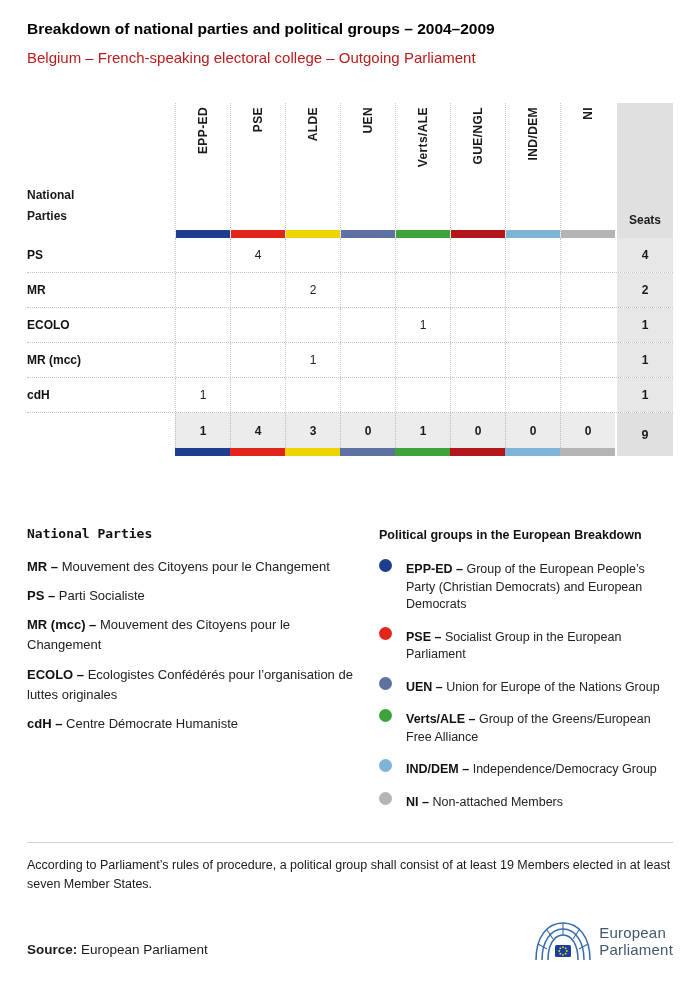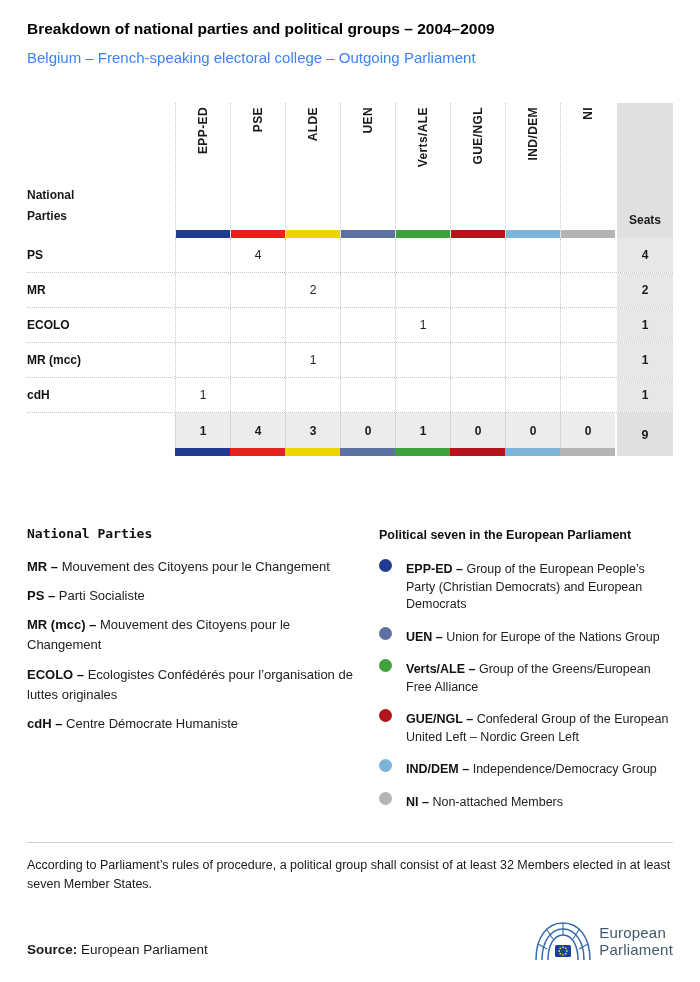--- a/index.html
+++ b/index.html
@@ -1,20 +1,20 @@
 <!DOCTYPE html>
 <html><head>
 <meta charset="utf-8">
 <style>
   * { box-sizing: border-box; }
   body { margin:0; background:#ffffff; font-family:"Liberation Sans","DejaVu Sans",sans-serif; color:#1a1a1a; }
   .page { width:700px; min-height:982px; padding:20px 27px 26px; }
 
   .title { font-size:15.5px; font-weight:bold; color:#000; margin:0 0 11px; }
-  .subtitle { font-size:15px; font-weight:normal; color:#3b82f6; margin:0; }
+  .subtitle { font-size:15px; font-weight:normal; color:#b91c1c; margin:0; }
 
   
   .ptable { margin-top:37px; }
   .thead { display:flex; height:135px; }
   .corner { width:148px; display:flex; align-items:flex-end; padding-bottom:10px; }
   .corner-label { font-weight:bold; font-size:12px; line-height:1.8; width:70px; }
   .col-head { width:55px; display:flex; flex-direction:column; align-items:center; border-left:1px dotted #c9c9c9; }
   .vlabel { writing-mode:vertical-rl; transform:rotate(180deg); font-weight:bold; font-size:12px; letter-spacing:0.4px; margin-top:4px; white-space:nowrap; }
   .cbar { width:100%; height:8px; margin-top:auto; display:block; }
   .seats-head { width:56px; margin-left:2px; background:#e0e0e0; display:flex; align-items:flex-end; justify-content:center; padding-bottom:11px; }
@@ -206,52 +206,52 @@
     <div class="legend-left">
       <h3 class="mono-heading">National Parties</h3>
       <p class="party-def"><b>MR –</b> <span>Mouvement des Citoyens pour le Changement</span></p>
       <p class="party-def"><b>PS –</b> <span>Parti Socialiste</span></p>
       <p class="party-def"><b>MR (mcc) –</b> <span>Mouvement des Citoyens pour le Changement</span></p>
       <p class="party-def"><b>ECOLO –</b> <span>Ecologistes Confédérés pour l’organisation de luttes originales</span></p>
       <p class="party-def"><b>cdH –</b> <span>Centre Démocrate Humaniste</span></p>
     </div>
 
     <div class="legend-right">
-      <h3 class="groups-heading">Political seven in the European Parliament</h3>
+      <h3 class="groups-heading">Political groups in the European Breakdown</h3>
 
       <div class="group-item">
         <span class="dot" style="background-color: rgb(30, 61, 143);"></span>
         <p class="group-text"><b>EPP-ED –</b> <span>Group of the European People’s Party (Christian Democrats) and European Democrats</span></p>
       </div>
       <div class="group-item">
+        <span class="dot" style="background-color: rgb(225, 37, 27);"></span>
+        <p class="group-text"><b>PSE –</b> <span>Socialist Group in the European Parliament</span></p>
+      </div>
+      <div class="group-item">
         <span class="dot" style="background-color: rgb(93, 113, 162);"></span>
         <p class="group-text"><b>UEN –</b> <span>Union for Europe of the Nations Group</span></p>
       </div>
       <div class="group-item">
         <span class="dot" style="background-color: rgb(63, 163, 60);"></span>
         <p class="group-text"><b>Verts/ALE –</b> <span>Group of the Greens/European Free Alliance</span></p>
       </div>
       <div class="group-item">
-        <span class="dot" style="background-color: rgb(178, 22, 27);"></span>
-        <p class="group-text"><b>GUE/NGL –</b> <span>Confederal Group of the European United Left – Nordic Green Left</span></p>
-      </div>
-      <div class="group-item">
         <span class="dot" style="background-color: rgb(125, 180, 216);"></span>
         <p class="group-text"><b>IND/DEM –</b> <span>Independence/Democracy Group</span></p>
       </div>
       <div class="group-item">
         <span class="dot" style="background-color: rgb(180, 180, 180);"></span>
         <p class="group-text"><b>NI –</b> <span>Non-attached Members</span></p>
       </div>
     </div>
 
   </div>
 
   <hr class="footer-rule">
-  <p class="note">According to Parliament’s rules of procedure, a political group shall consist of at least 32 Members elected in at least seven Member States.</p>
+  <p class="note">According to Parliament’s rules of procedure, a political group shall consist of at least 19 Members elected in at least seven Member States.</p>
 
   <div class="source-row">
     <p class="source"><b>Source:</b> <span>European Parliament</span></p>
 
     <div class="ep-logo">
       <svg width="58" height="44" viewBox="0 0 58 44">
         <g fill="none" stroke="#336aad" stroke-width="1.5">
           <path d="M2 41 C2 18 13 4 29 4 C45 4 56 18 56 41"></path>
           <path d="M8 41 C8 22 17 10 29 10 C41 10 50 22 50 41"></path>
           <path d="M14 41 C14 26 20 16 29 16 C38 16 44 26 44 41"></path>

